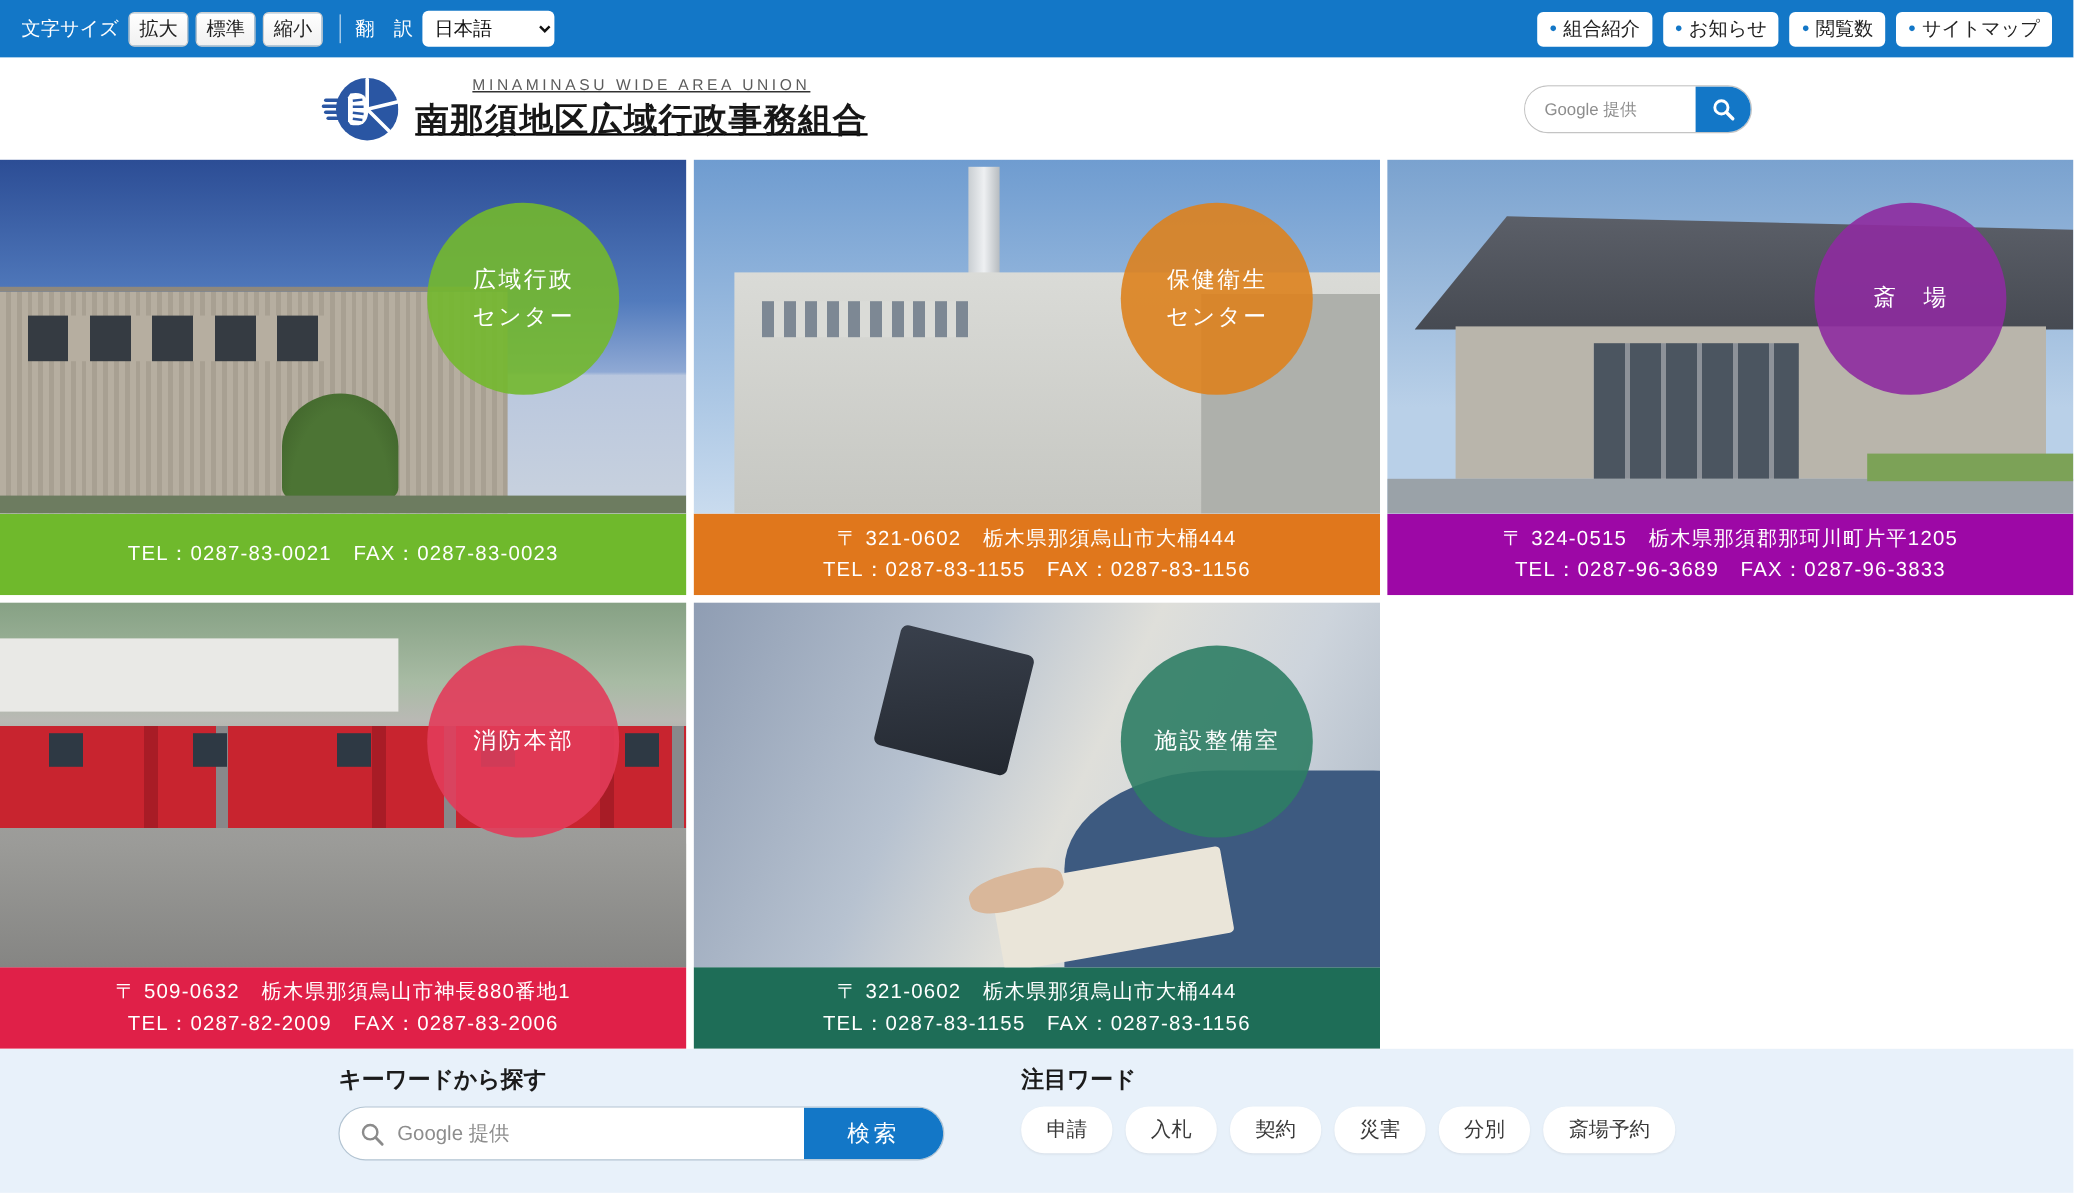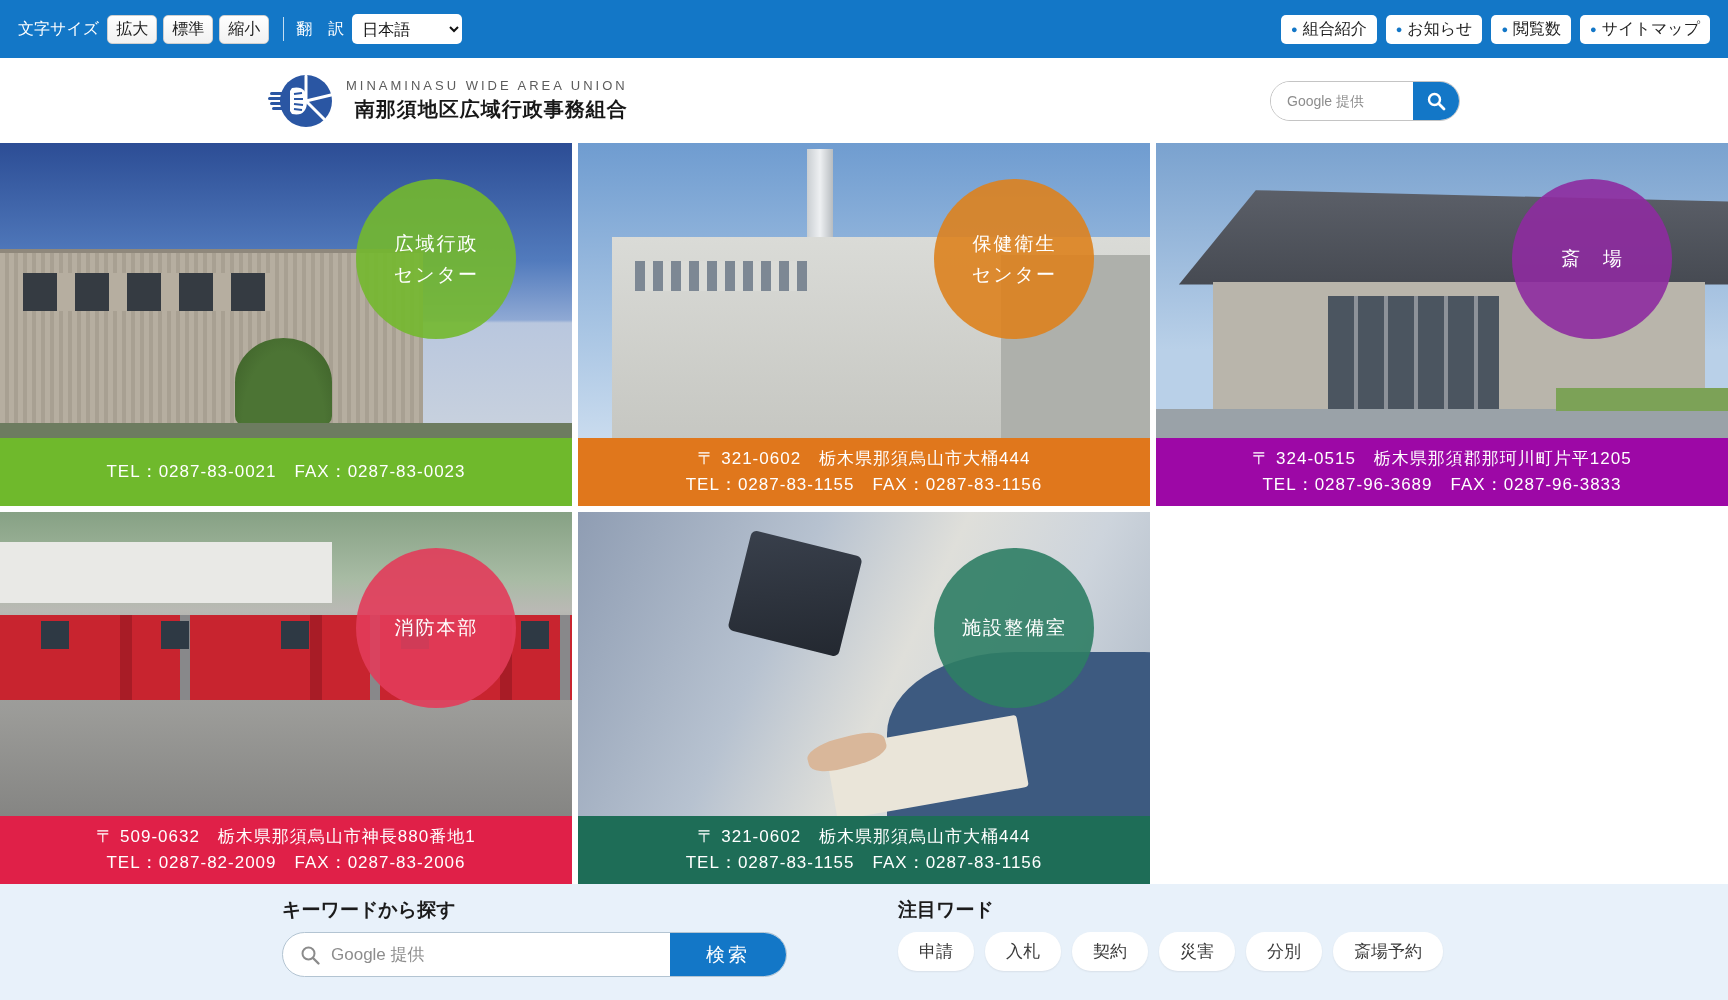--- a/index.html
+++ b/index.html
@@ -1,38 +1,38 @@
 <!DOCTYPE html>
 <html><head>
 <meta charset="utf-8">
 <title>南那須地区広域行政事務組合</title>
 <style>
   * { box-sizing: border-box; margin: 0; padding: 0; }
   html,body { width:1728px; height:1000px; overflow:hidden; }
   body { font-family:"Liberation Sans","DejaVu Sans",sans-serif; background:#fff; }
 
   
-  .topbar { height:58px; display:flex; align-items:center; padding:0 18px; background:#1377c7; }
+  .topbar { height:48px; display:flex; align-items:center; padding:0 18px; background:#1377c7; }
   .tb-label { color:#fff; font-size:16px; margin-right:8px; white-space:pre; }
   .tb-btn { font-family:inherit; font-size:16px; color:#222; background:linear-gradient(#ffffff,#f1f1f1);
             border:1px solid #cfcfcf; border-radius:5px; padding:3px 8px; margin-right:6px; cursor:pointer; }
   .tb-divider { width:1px; height:24px; background:rgba(255,255,255,.75); margin:0 12px 0 8px; }
   .tb-select { font-family:inherit; font-size:16px; height:30px; width:110px; border:none; border-radius:5px;
                padding:0 6px; color:#111; background:#fff; }
   .tb-spacer { flex:1; }
   .tb-link { display:flex; align-items:center; gap:5px; background:#fff; border-radius:5px; padding:4px 10px;
              margin-left:9px; font-size:16px; color:#222; text-decoration:none; cursor:pointer; }
   .tb-link .dot { color:#1377c7; font-size:11px; line-height:1; }
 
   
   .header { height:85px; background:#fff; display:flex; align-items:center; position:relative; }
   .brand { display:flex; align-items:center; margin-left:268px; gap:14px; cursor:pointer; }
-  .titles { text-align:right; }
+  .titles { text-align:center;text-decoration:underline; }
   .title-en { font-size:13px; color:#5c5c5c; letter-spacing:3px; margin-bottom:3px; }
-  .title-ja { font-size:20px; font-weight:bold; color:#171717; letter-spacing:1px; }
+  .title-ja { font-size:28px; font-weight:bold; color:#171717; letter-spacing:1px; }
   .header-search { position:absolute; right:268px; top:50%; transform:translateY(-50%);
                    width:190px; height:40px; display:flex; border:1px solid #c4c4c4; border-radius:20px;
                    overflow:hidden; background:#fff; }
   .header-search input { flex:1; min-width:0; border:none; outline:none; font-family:inherit; font-size:14px;
                          color:#333; padding-left:16px; }
   .header-search input::placeholder, .si-wrap input::placeholder { color:#8d8d8d; }
   .hs-btn { width:46px; border:none; background:#1377c7; display:flex; align-items:center; justify-content:center; cursor:pointer; }
 
   
   .grid { display:grid; grid-template-columns:1fr 1fr 1fr; grid-template-rows:363px 372px; gap:6px; background:#fff; }
@@ -82,21 +82,21 @@
   
   .bottom { height:120px; background:#e8f1fa; display:flex; }
   .ks { margin-left:282px; padding-top:13px; }
   .ks-heading, .kw-heading { font-size:19px; font-weight:bold; color:#1b1b1b; margin-bottom:9px; }
   .search-row { display:flex; width:505px; height:45px; border:1px solid #b3c4d2; border-radius:23px;
                 overflow:hidden; background:#fff; }
   .si-wrap { flex:1; display:flex; align-items:center; gap:10px; padding-left:16px; }
   .si-wrap input { flex:1; min-width:0; border:none; outline:none; font-family:inherit; font-size:17px; color:#333; }
   .ks-btn { width:116px; border:none; background:#1377c7; color:#fff; font-family:inherit; font-size:19px;
             letter-spacing:3px; cursor:pointer; }
-  .kw { margin-left:111px; padding-top:13px; }
+  .kw { margin-left:64px; padding-top:13px; }
   .tags { display:flex; gap:11px; }
   .tag { background:#fff; border-radius:19px; padding:8px 21px; font-size:17px; color:#3a3a3a;
          box-shadow:0 1px 2px rgba(0,0,0,.07); text-decoration:none; cursor:pointer; white-space:nowrap; }
 </style>
 </head>
 <body>
 
 <div class="page">
 
   <div class="topbar" style="background: rgb(19, 119, 199);">

